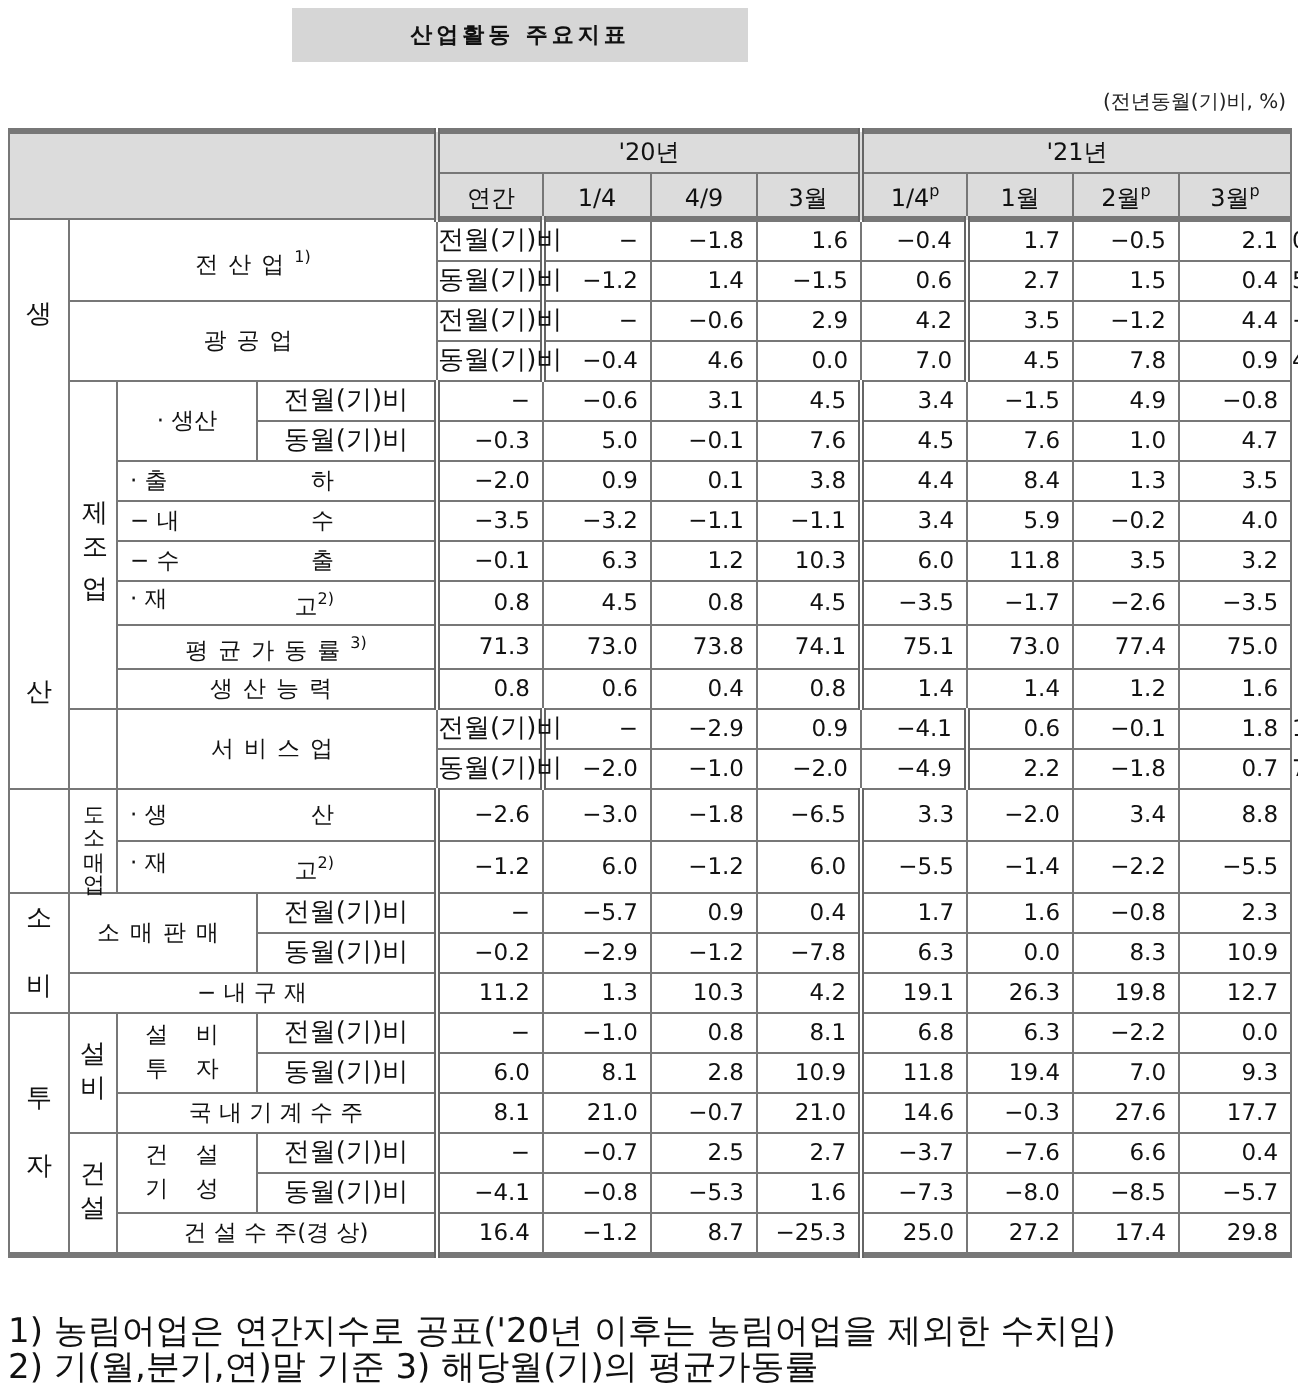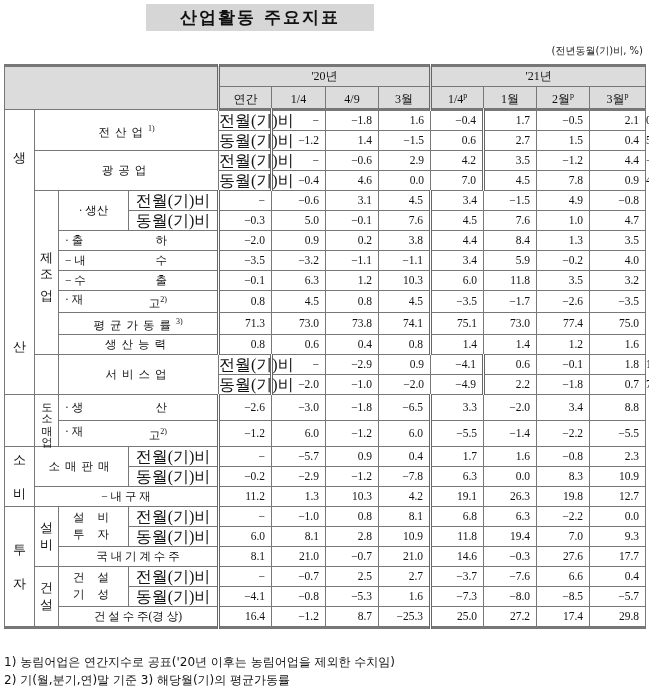--- a/index.html
+++ b/index.html
@@ -1,39 +1,39 @@
 <!DOCTYPE html>
 <html><head>
 <meta charset="utf-8">
 <style>
   html, body { margin:0; padding:0; background:#ffffff; }
   body { width:649px; height:695px; position:relative; overflow:hidden;
          font-family:"DejaVu Sans", sans-serif; color:#111; }
   .title-box { position:absolute; left:146px; top:4px; width:228px; height:27px;
                background:#d6d6d6; text-align:center; }
-  .title-box span { font-family:"DejaVu Serif", serif; font-size:17px; font-weight:bold;
+  .title-box span { font-family:"DejaVu Serif", serif; font-size:11px; font-weight:bold;
                     line-height:27px; letter-spacing:2px; color:#111; }
   .unit { position:absolute; right:6px; top:44px; font-size:10px; color:#222; }
   table.main { position:absolute; left:4px; top:64px; width:641px; border-collapse:collapse;
-               table-layout:fixed; font-size:11.5px;font-family:Liberation Serif, serif; }
+               table-layout:fixed; font-size:11.5px; }
   table.main td { border:1px solid #777; padding:0; height:19px; line-height:17px; }
   .hdr { background:#dcdcdc; text-align:center; font-size:12px; }
   .hdr-blank { background:#dcdcdc; }
   .num { text-align:right; padding-right:6px !important; white-space:nowrap; }
   .lbl { text-align:center; white-space:nowrap; }
-  .sub { text-align:center; white-space:nowrap; font-size:16px; border-left:1px dotted #666 !important; }
+  .sub { text-align:center; white-space:nowrap; font-size:13px; border-left:1px dotted #666 !important; }
   .dotb { border-bottom:1px dotted #666 !important; }
   .vert { text-align:center; vertical-align:middle; font-size:13px; line-height:20px; }
   .vsmall { text-align:center; vertical-align:middle; font-size:11px; line-height:12px; }
   .dblL { border-left:3px double #666 !important; }
   .topthick { border-top:3px solid #777 !important; }
   .botthick { border-bottom:3px solid #777 !important; }
   .sp { letter-spacing:5px; }
   sup { font-size:8px; }
-  .foot { position:absolute; left:4px; font-size:12px; color:#111; }
+  .foot { position:absolute; left:4px; font-size:17px; color:#111; }
 </style>
 </head>
 <body>
 
 <div class="title-box">
   <span>산업활동 주요지표</span>
 </div>
 <div class="unit">(전년동월(기)비, %)</div>
 
 <table class="main">
@@ -146,21 +146,21 @@
       </tr>
       <tr>
         <td class="lbl" colspan="2">
           <span style="display:flex;justify-content:space-between;padding:0 50px 0 6px">
             <span>· 출</span>
             <span><span>하</span></span>
           </span>
         </td>
         <td class="num dblL">−2.0</td>
         <td class="num">0.9</td>
-        <td class="num">0.2</td>
+        <td class="num">0.1</td>
         <td class="num">3.8</td>
         <td class="num dblL">4.4</td>
         <td class="num">8.4</td>
         <td class="num">1.3</td>
         <td class="num">3.5</td>
       </tr>
       <tr>
         <td class="lbl" colspan="2">
           <span style="display:flex;justify-content:space-between;padding:0 50px 0 6px">
             <span>− 내</span>

